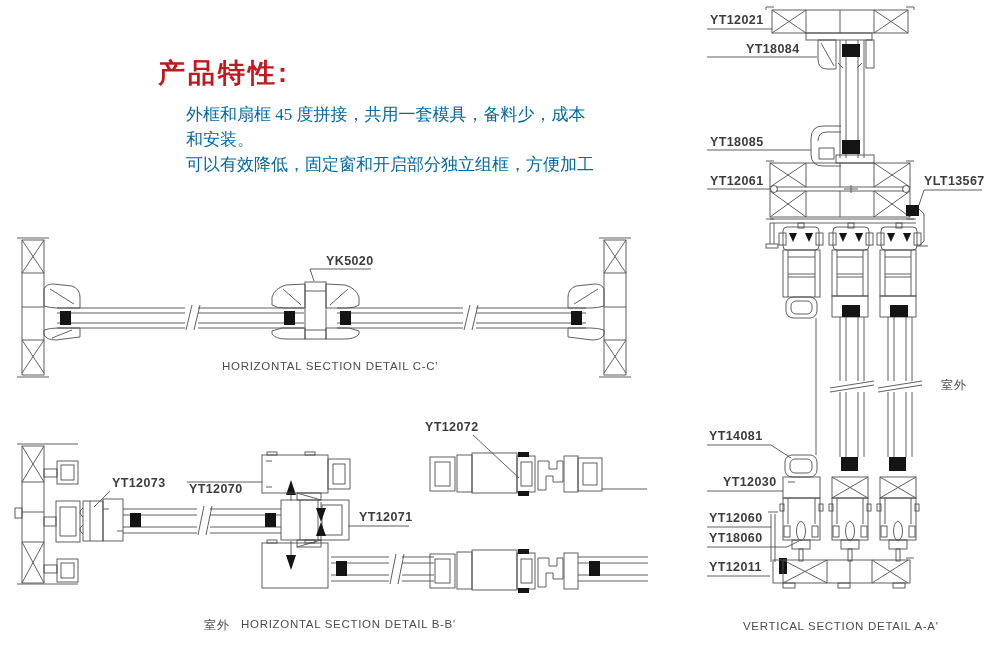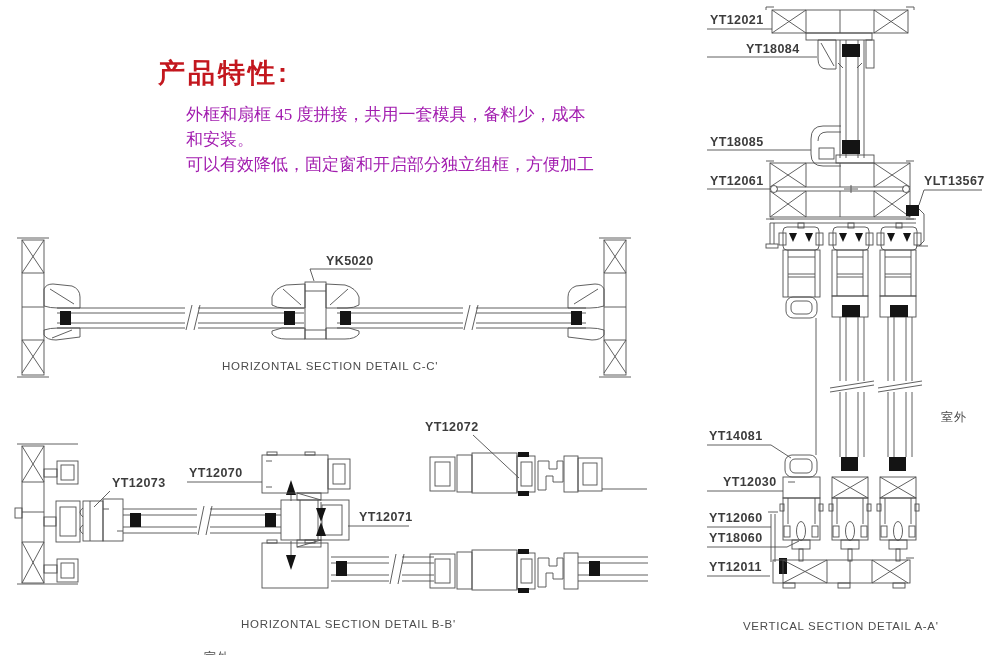--- a/index.html
+++ b/index.html
@@ -1,24 +1,24 @@
 <!DOCTYPE html>
 <html><head>
 <meta charset="utf-8">
 <style>
   html,body{margin:0;padding:0;background:#fff;}
   .canvas{position:relative;width:1000px;height:655px;background:#ffffff;overflow:hidden;
           font-family:"Liberation Sans",sans-serif;}
   .title{position:absolute;left:158px;top:55px;font-size:27px;font-weight:bold;
          color:#c3171e;letter-spacing:3px;font-family:"Liberation Sans",sans-serif;}
   .para{position:absolute;left:186px;top:102px;width:480px;font-size:17px;line-height:25px;
-        color:#a21caf;font-family:"Liberation Serif",serif;}
+        color:#0369a1;font-family:"Liberation Serif",serif;}
   .lbl{position:absolute;font-size:12.5px;color:#3c3c3c;letter-spacing:.4px;white-space:nowrap;font-weight:bold;}
   .cap{position:absolute;font-size:11.5px;color:#4c4c4c;letter-spacing:.7px;white-space:nowrap;}
-  .cn{font-size:12px;color:#4c4c4c;letter-spacing:1px;margin-top:32px;}
+  .cn{font-size:12px;color:#4c4c4c;letter-spacing:1px;}
   svg.draw{position:absolute;left:0;top:0;}
   svg.draw line, svg.draw path, svg.draw rect, svg.draw polyline,
   svg.draw circle, svg.draw ellipse{stroke:#4f4f4f;stroke-width:.9;fill:none;}
   svg.draw polygon{fill:#141414;stroke:none;}
   svg.draw .f{fill:#141414;stroke:none;}
   svg.draw .w{fill:#ffffff;stroke:none;}
 </style>
 </head>
 <body>
 
@@ -443,21 +443,21 @@
   <div class="title">产品特性:</div>
   <div class="para">
     <div>外框和扇框 45 度拼接，共用一套模具，备料少，成本</div>
     <div>和安装。</div>
     <div>可以有效降低，固定窗和开启部分独立组框，方便加工</div>
   </div>
 
   <div class="lbl" style="left:326px;top:254px">YK5020</div>
 
   <div class="lbl" style="left:112px;top:476px">YT12073</div>
-  <div class="lbl" style="left:189px;top:466px">YT12070</div>
+  <div class="lbl" style="left:189px;top:482px">YT12070</div>
   <div class="lbl" style="left:425px;top:420px">YT12072</div>
   <div class="lbl" style="left:359px;top:510px">YT12071</div>
 
   <div class="lbl" style="left:710px;top:13px">YT12021</div>
   <div class="lbl" style="left:746px;top:42px">YT18084</div>
   <div class="lbl" style="left:710px;top:135px">YT18085</div>
   <div class="lbl" style="left:710px;top:174px">YT12061</div>
   <div class="lbl" style="left:924px;top:174px">YLT13567</div>
   <div class="lbl" style="left:709px;top:429px">YT14081</div>
   <div class="lbl" style="left:723px;top:475px">YT12030</div>

